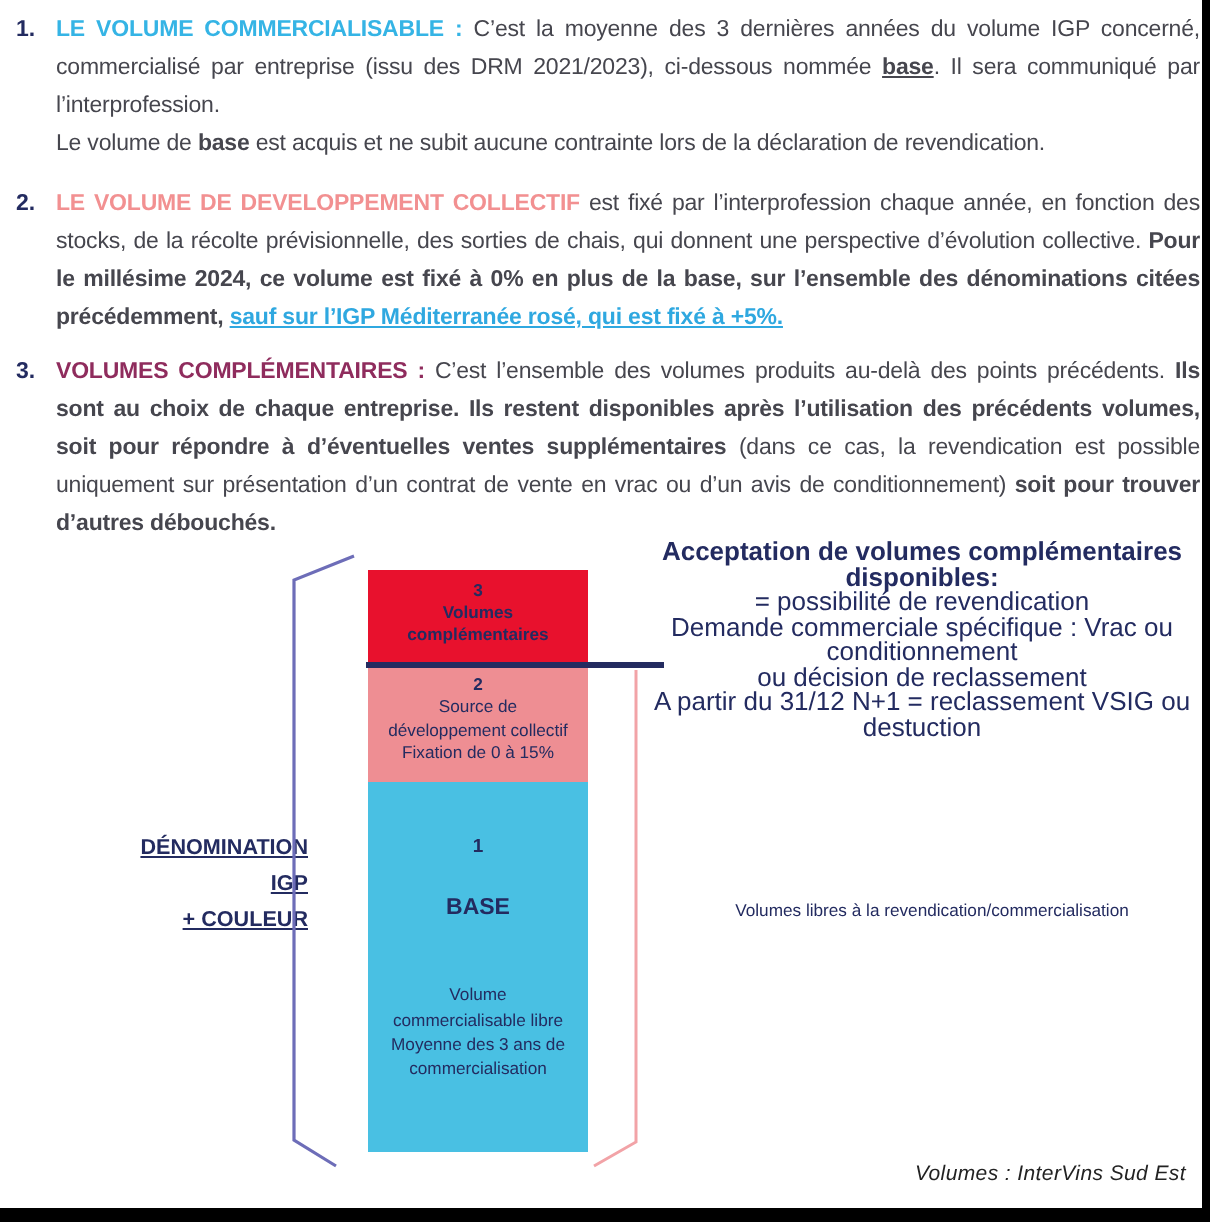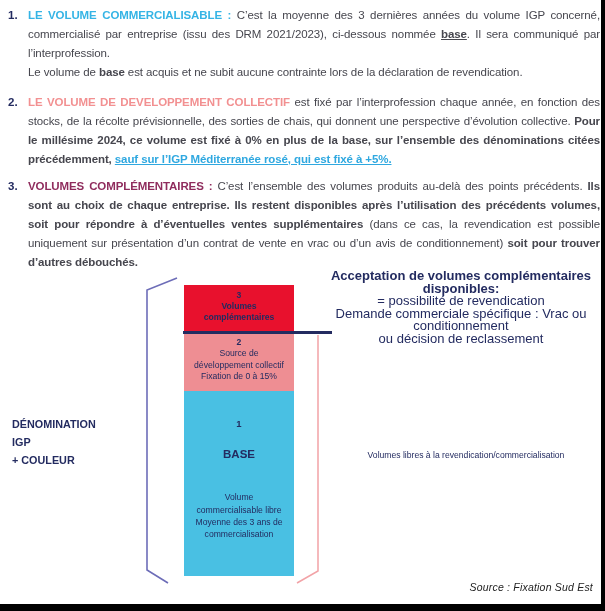--- a/index.html
+++ b/index.html
@@ -27,22 +27,22 @@
   .head-plum  { color:#8f2c5d; font-weight:bold; }
   .bold { font-weight:bold; }
   .bold-underline { font-weight:bold; text-decoration:underline; }
   .blue-underline-bold { color:#2fa8e0; font-weight:bold; text-decoration:underline; }
 
   
   .diagram { position:absolute; left:0; top:0; width:605px; height:611px; pointer-events:none; }
   .diagram > * { pointer-events:auto; }
 
   .denomination {
-    position:absolute; left:12px; top:415px; width:122px; text-align:left;
-    color:#232b60; font-weight:bold; font-size:10.8px; line-height:18px;
+    position:absolute; left:32px; top:415px; width:122px; text-align:right;
+    color:#232b60; font-weight:bold; font-size:10.8px; line-height:18px;text-decoration:underline;
   }
   .denomination span { display:block; }
 
   svg.bracket { position:absolute; }
   .bracket-left  { left:140px; top:274px; }
   .bracket-right { left:292px; top:333px; }
 
   .connector {
     position:absolute; left:183px; top:331px; width:149px; height:3px;
     background:#232b60;
@@ -151,24 +151,25 @@
 
     <svg class="bracket bracket-right" width="32" height="254" viewBox="0 0 32 254">
       <polyline points="26,2 26,238 5,250" fill="none" stroke="#f2a3a7" stroke-width="1.5"></polyline>
     </svg>
 
     <div class="acceptation">
       <span class="title">Acceptation de volumes complémentaires disponibles:</span>
       <span>= possibilité de revendication</span>
       <span>Demande commerciale spécifique : Vrac ou conditionnement</span>
       <span>ou décision de reclassement</span>
+      <span>A partir du 31/12 N+1 = reclassement VSIG ou destuction</span>
     </div>
 
     <div class="free-volumes">Volumes libres à la revendication/commercialisation</div>
 
   </div>
 
-  <div class="source">Source : Fixation Sud Est</div>
+  <div class="source">Volumes : InterVins Sud Est</div>
 
   <div class="edge-right"></div>
   <div class="edge-bottom"></div>
 
 </div>
 
 </body></html>

